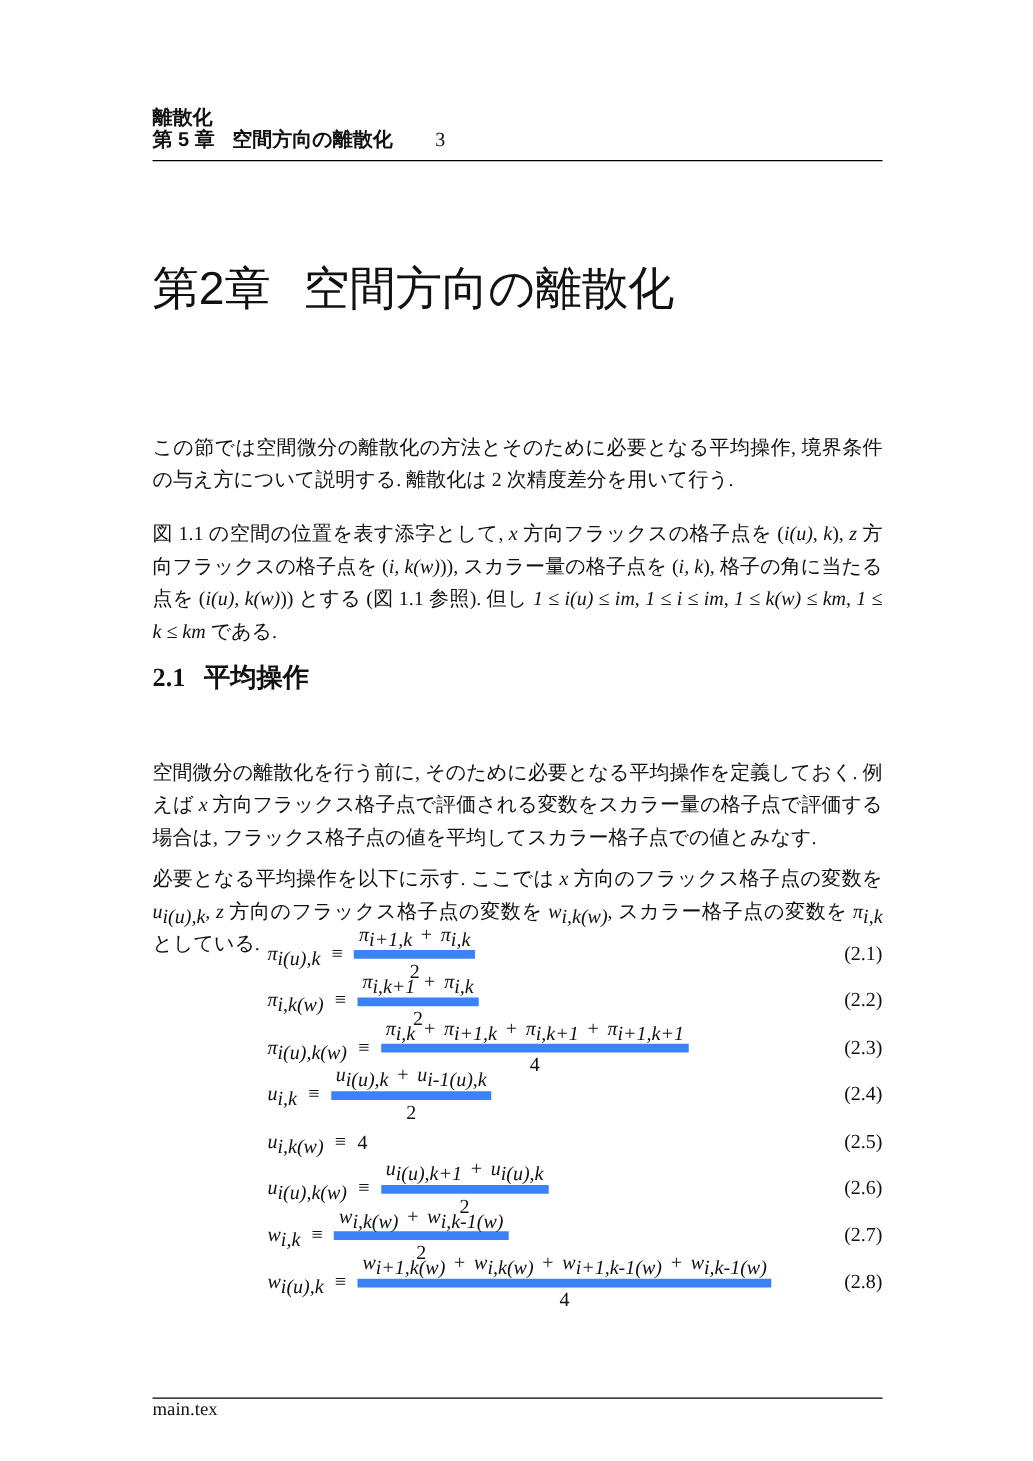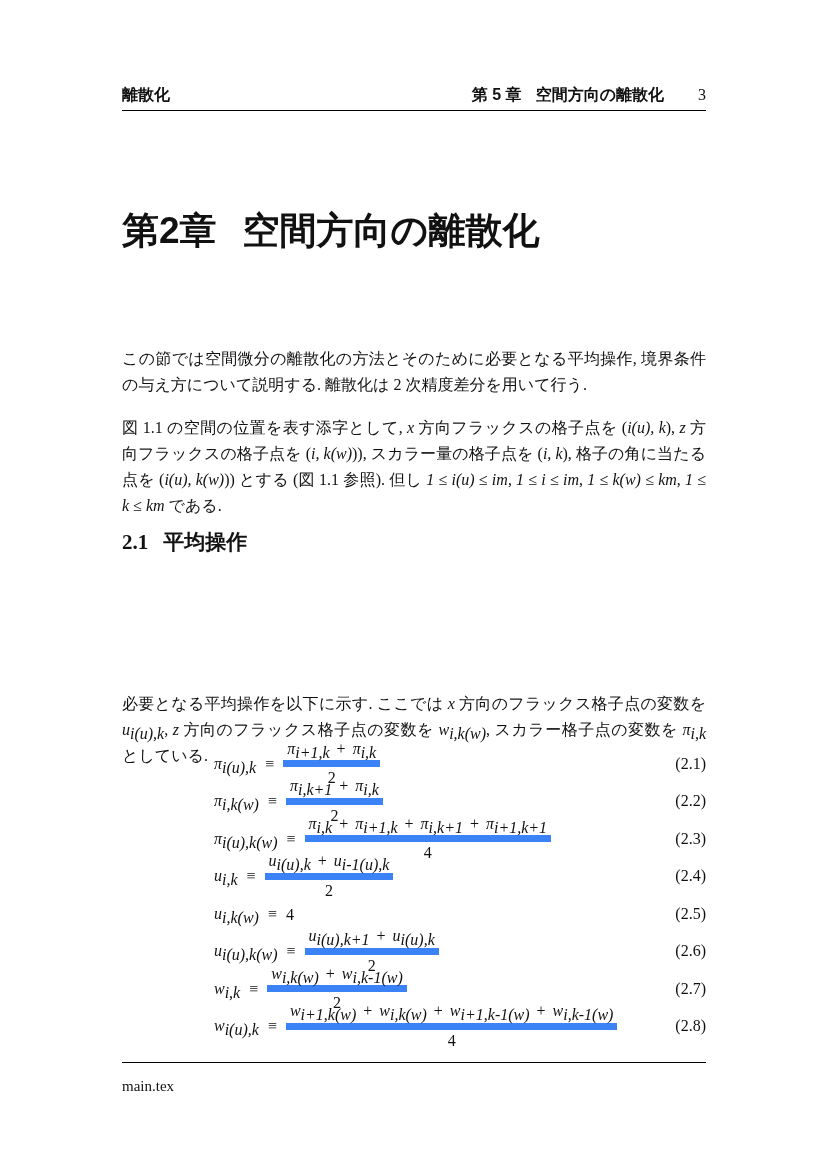--- a/index.html
+++ b/index.html
@@ -9,32 +9,32 @@
     font-family:"Liberation Serif","DejaVu Serif",serif;
     overflow:hidden;
   }
   .cjk-gothic { font-family:"Liberation Sans","DejaVu Sans",sans-serif; }
 
   
   .header {
     position:absolute; left:122px; top:86px; width:584px;
     display:flex; justify-content:space-between; 
     border-bottom:1px solid #000; padding-bottom:6px;
-    font-size:16px; line-height:18px;
+    font-size:16px; line-height:18px;flex-direction:column;
   }
   .header-left { font-weight:bold; }
   .header-right { display:flex; align-items:flex-end; }
   .header-chapter-label { font-weight:bold; }
   .header-chapter-title { font-weight:bold; margin-left:14px; }
   .header-page-number { margin-left:34px; font-weight:normal; }
 
   
   .chapter-heading {
     position:absolute; left:122px; top:208px;
-    font-size:37px; font-weight:bold; line-height:46px; white-space:nowrap;
+    font-size:37px; font-weight:normal; line-height:46px; white-space:nowrap;
   }
   .chapter-gap { display:inline-block; width:26px; }
 
   
   .paragraph {
     position:absolute; left:110px; width:584px;
     font-size:16px; line-height:26px; text-align:justify;margin-left:12px;
   }
   .p1 { top:330px; }
   .p2 { top:399px; }
@@ -62,22 +62,22 @@
   .eq-lhs { margin-left:92px; white-space:nowrap; }
   .eq-rel { margin:0 9px; }
   .frac { display:inline-block; text-align:center; vertical-align:middle; line-height:1.15; }
   .frac .num { display:block; padding:0 4px 2px; border-bottom:7px solid #3b82f6; white-space:nowrap; }
   .frac .den { display:block; padding-top:2px; }
   .plus { padding:0 3px; }
   .eq-tag { margin-left:auto; white-space:nowrap; }
 
   
   .footer {
-    position:absolute; left:122px; top:1062px; width:584px;
-    border-top:1px solid #000; padding-top:14px;
+    position:absolute; left:122px; top:1118px; width:584px;
+    border-top:1px solid #000; padding-top:0;
     display:flex; justify-content:space-between;
     font-size:15px; line-height:19px;
   }
 </style>
 </head>
 <body>
 
 <div class="page">
 
   <div class="header">
@@ -94,20 +94,21 @@
   </div>
 
   <p class="paragraph p1"><span>この節では空間微分の離散化の方法とそのために必要となる平均操作, 境界条件の与え方について説明する. 離散化は 2 次精度差分を用いて行う.</span></p>
 
   <p class="paragraph p2"><span>図 1.1 の空間の位置を表す添字として, </span><span class="mi">x</span><span> 方向フラックスの格子点を (</span><span class="mi">i(u), k</span><span>), </span><span class="mi">z</span><span> 方向フラックスの格子点を (</span><span class="mi">i, k(w)</span><span>)), スカラー量の格子点を (</span><span class="mi">i, k</span><span>), 格子の角に当たる点を (</span><span class="mi">i(u), k(w)</span><span>)) とする (図 1.1 参照). 但し </span><span class="mi">1 ≤ i(u) ≤ im</span><span>, </span><span class="mi">1 ≤ i ≤ im</span><span>, </span><span class="mi">1 ≤ k(w) ≤ km</span><span>, </span><span class="mi">1 ≤ k ≤ km</span><span> である.</span></p>
 
   <div class="section-heading">
     <span class="section-number">2.1</span><span class="cjk-gothic">平均操作</span>
   </div>
 
+  <p class="paragraph p3"><span>空間微分の離散化を行う前に, そのために必要となる平均操作を定義しておく. 例えば </span><span class="mi">x</span><span> 方向フラックス格子点で評価される変数をスカラー量の格子点で評価する場合は, フラックス格子点の値を平均してスカラー格子点での値とみなす.</span></p>
 
   <p class="paragraph p4"><span>必要となる平均操作を以下に示す. ここでは </span><span class="mi">x</span><span> 方向のフラックス格子点の変数を </span><span class="mi">u<sub class="msub">i(u),k</sub></span><span>, </span><span class="mi">z</span><span> 方向のフラックス格子点の変数を </span><span class="mi">w<sub class="msub">i,k(w)</sub></span><span>, スカラー格子点の変数を </span><span class="mi">π<sub class="msub">i,k</sub></span><span> としている.</span></p>
 
   <div class="equations">
       <div class="eq-row">
         <span class="eq-lhs"><span class="mi">π<sub class="msub">i(u),k</sub></span></span>
         <span class="eq-rel">≡</span>
         <span class="frac">
           <span class="num"><span class="mi">π<sub class="msub">i+1,k</sub></span><span class="plus"> + </span><span class="mi">π<sub class="msub">i,k</sub></span></span>
           <span class="den">2</span>

